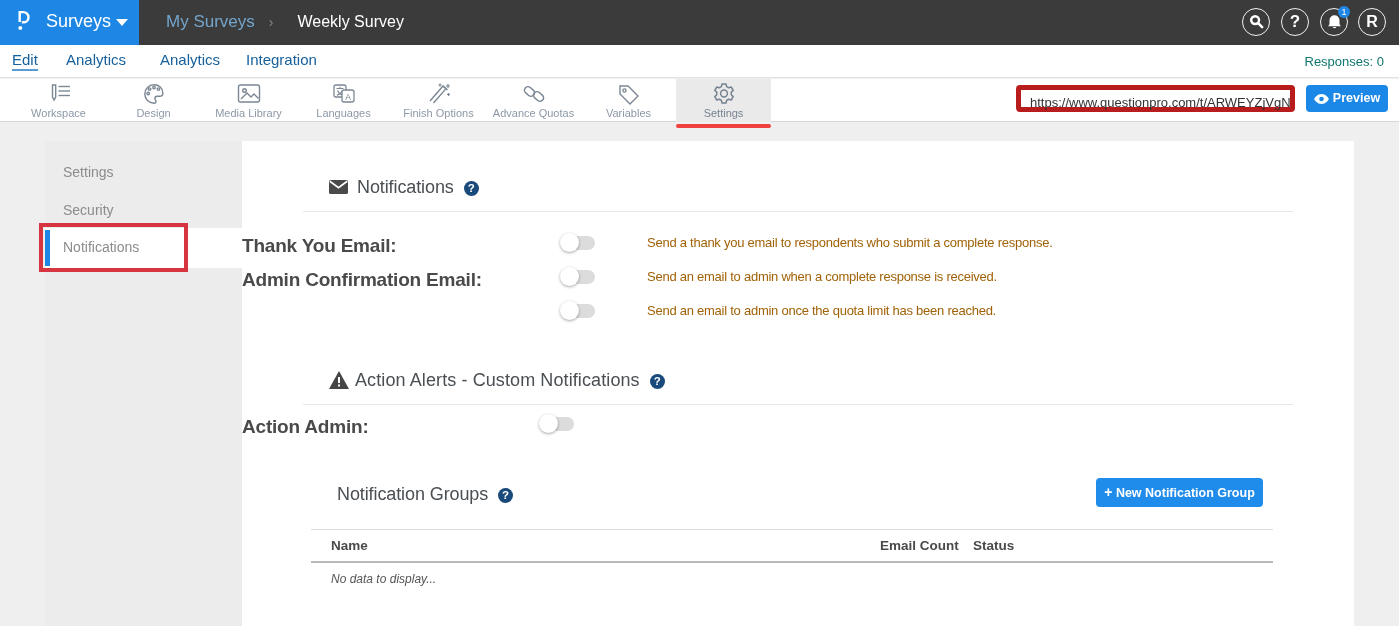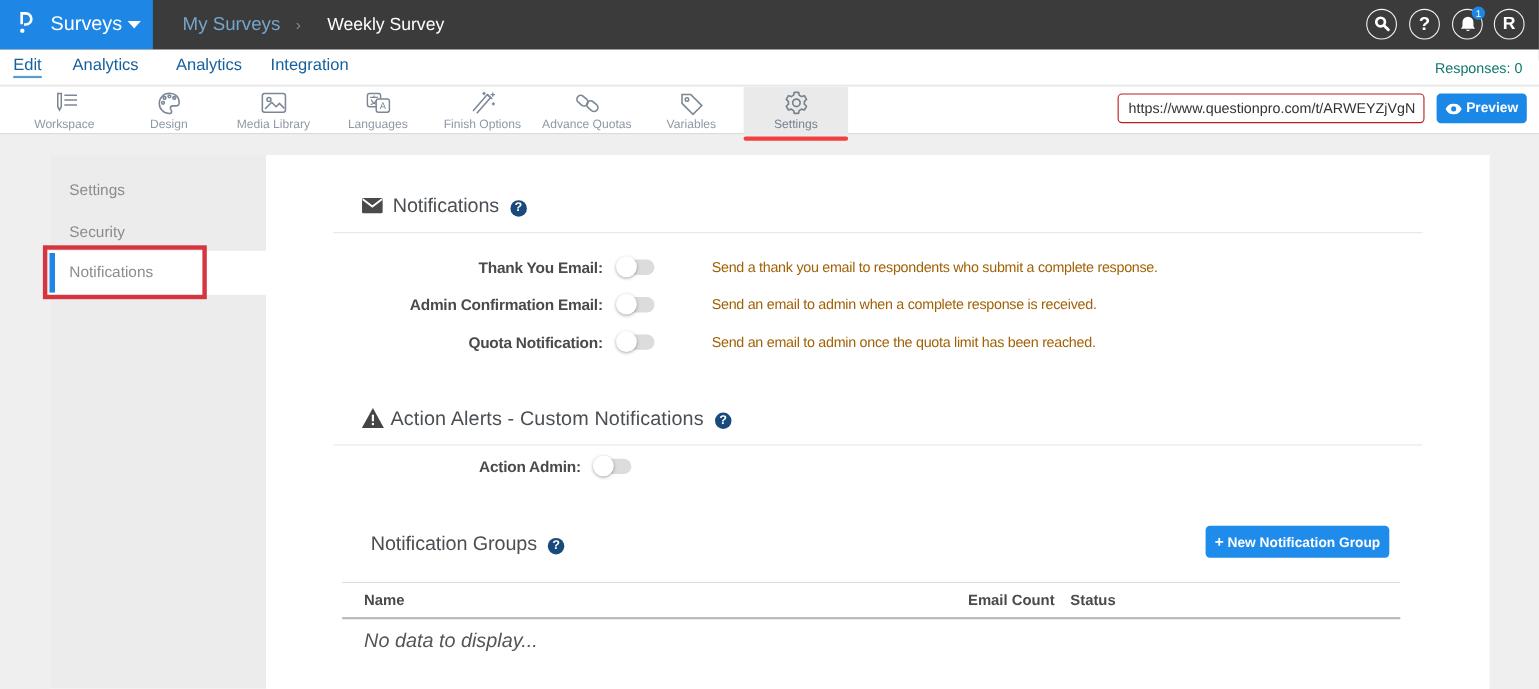--- a/index.html
+++ b/index.html
@@ -24,38 +24,38 @@
   .tab { position:absolute; top:7px; font-size:15px; color:#17609c; line-height:15px; }
   #resp { position:absolute; right:15px; top:9px; font-size:13px; color:#0f766e; }
 
   
   #toolbar { position:absolute; left:0; top:79px; width:1399px; height:43px; background:#fff; border-bottom:1px solid #d7d7d7; }
   .titem { position:absolute; top:0; width:95px; height:43px; text-align:center; }
   .titem svg { margin-top:3px; }
   .titem .lbl { position:absolute; left:0; right:0; top:28px; font-size:11px; color:#8d99a6; }
   #set-cell { background:#eaeaea; }
   #redbar { position:absolute; left:676px; top:124px; width:95px; height:4px; background:#ef423e; border-radius:2px; z-index:5; }
-  #urlbox { position:absolute; left:1016px; top:85px; width:279px; height:27px; border:1px solid #b91c1c; border-radius:4px; background:#fff; font-size:13px; color:#333; line-height:25px; padding-left:9px; }
+  #urlbox { position:absolute; left:1016px; top:85px; width:279px; height:27px; border:5px solid #b91c1c; border-radius:4px; background:#fff; font-size:13px; color:#333; line-height:25px; padding-left:9px; }
   #prevbtn { position:absolute; left:1306px; top:85px; width:82px; height:27px; background:#1b87e6; border-radius:4px; color:#fff; font-size:12.5px; font-weight:bold; text-align:center; line-height:27px; }
   #prevbtn svg { vertical-align:-2px; margin-right:4px; }
 
   
   #card { position:absolute; left:45px; top:141px; width:1309px; height:485px; background:#fff; }
   #sidebar { position:absolute; left:0; top:0; width:197px; height:485px; background:#ececec; }
   .sitem { position:absolute; left:0; width:197px; height:39px; font-size:14px; color:#8c8c8c; line-height:39px; padding-left:18px; }
   #sel { position:absolute; left:0; top:87px; width:197px; height:40px; background:#fff; }
   #selbar { position:absolute; left:0; top:2px; width:5px; height:36px; background:#1e87e5; }
   #redbox { position:absolute; left:-6px; top:-5px; width:149px; height:49px; border:4px solid #d6353f; z-index:6; }
 
   #content { position:absolute; left:197px; top:0; width:1112px; height:620px; background:#fff; }
   .sechead { position:absolute; font-size:18px; color:#4a4f54; letter-spacing:-0.1px; }
   .hdivider { position:absolute; height:1px; background:#e7e7e7; }
   .qmark { display:inline-block; width:15px; height:15px; border-radius:50%; background:#1a4a7c; color:#fff; font-size:11.5px; font-weight:bold; text-align:center; line-height:15px; vertical-align:1px; margin-left:2px; }
   .frow { position:absolute; left:0; width:1100px; height:20px; }
-  .flabel { position:absolute; font-size:14px; font-weight:bold; color:#4a4a4a; text-align:right; letter-spacing:-0.2px; }
+  .flabel { position:absolute; font-size:19px; font-weight:bold; color:#4a4a4a; letter-spacing:-0.2px; }
   .toggle { position:absolute; width:33px; height:14px; background:#dcdcdc; border-radius:7px; }
   .knob { position:absolute; left:-2px; top:-3px; width:19px; height:19px; background:#fff; border-radius:50%; box-shadow:0 1px 3px rgba(0,0,0,0.35); }
   .fdesc { position:absolute; font-size:13px; color:#a16207; letter-spacing:-0.25px;margin-left:38px; }
   #ngbtn { position:absolute; left:854px; top:337px; width:167px; height:29px; background:#1f8ceb; border-radius:4px; color:#fff; font-size:12.5px; font-weight:bold; text-align:center; line-height:29px; }
   .th { position:absolute; font-size:13.5px; font-weight:bold; color:#4a4a4a; }
 </style>
 </head>
 <body>
 
 <div id="topbar">
@@ -211,21 +211,20 @@
       <div class="fdesc" style="left:367px; top:2px;">Send a thank you email to respondents who submit a complete response.</div>
     </div>
     <div class="frow" style="top:126px;">
       <div class="flabel" style="left:0; width:306px; top:2px;">Admin Confirmation Email:</div>
       <div class="toggle" style="left:320px; top:3px;">
           <div class="knob"></div>
         </div>
       <div class="fdesc" style="left:367px; top:2px;">Send an email to admin when a complete response is received.</div>
     </div>
     <div class="frow" style="top:160px;">
-      <div class="flabel" style="left:0; width:306px; top:2px;">Quota Notification:</div>
       <div class="toggle" style="left:320px; top:3px;">
           <div class="knob"></div>
         </div>
       <div class="fdesc" style="left:367px; top:2px;">Send an email to admin once the quota limit has been reached.</div>
     </div>
 
     <svg class="abs" style="left:87px; top:230px;" width="20" height="18" viewBox="0 0 20 18">
         <path d="M10 0 L20 18 H0 Z" fill="#454545"></path>
         <rect x="9" y="6" width="2" height="6" fill="#fff"></rect>
         <rect x="9" y="13.5" width="2" height="2" fill="#fff"></rect>
@@ -241,15 +240,15 @@
     </div>
 
     <div class="sechead" style="left:95px; top:343px;">Notification Groups <span class="qmark" style="margin-left:5px;">?</span></div>
     <div id="ngbtn"><span style="font-size:14px;">+</span> New Notification Group</div>
 
     <div class="hdivider" style="left:69px; top:388px; width:962px; background:#ddd;"></div>
     <div class="th" style="left:89px; top:397px;">Name</div>
     <div class="th" style="left:638px; top:397px;">Email Count</div>
     <div class="th" style="left:731px; top:397px;">Status</div>
     <div class="hdivider" style="left:69px; top:420px; width:962px; height:2px; background:#b9b9b9;"></div>
-    <div style="position:absolute; left:89px; top:431px; font-size:18px; font-style:italic; color:#555;">No data to display...</div>
+    <div style="position:absolute; left:89px; top:431px; font-size:12px; font-style:italic; color:#555;">No data to display...</div>
   </div>
 </div>
 
 </body></html>

